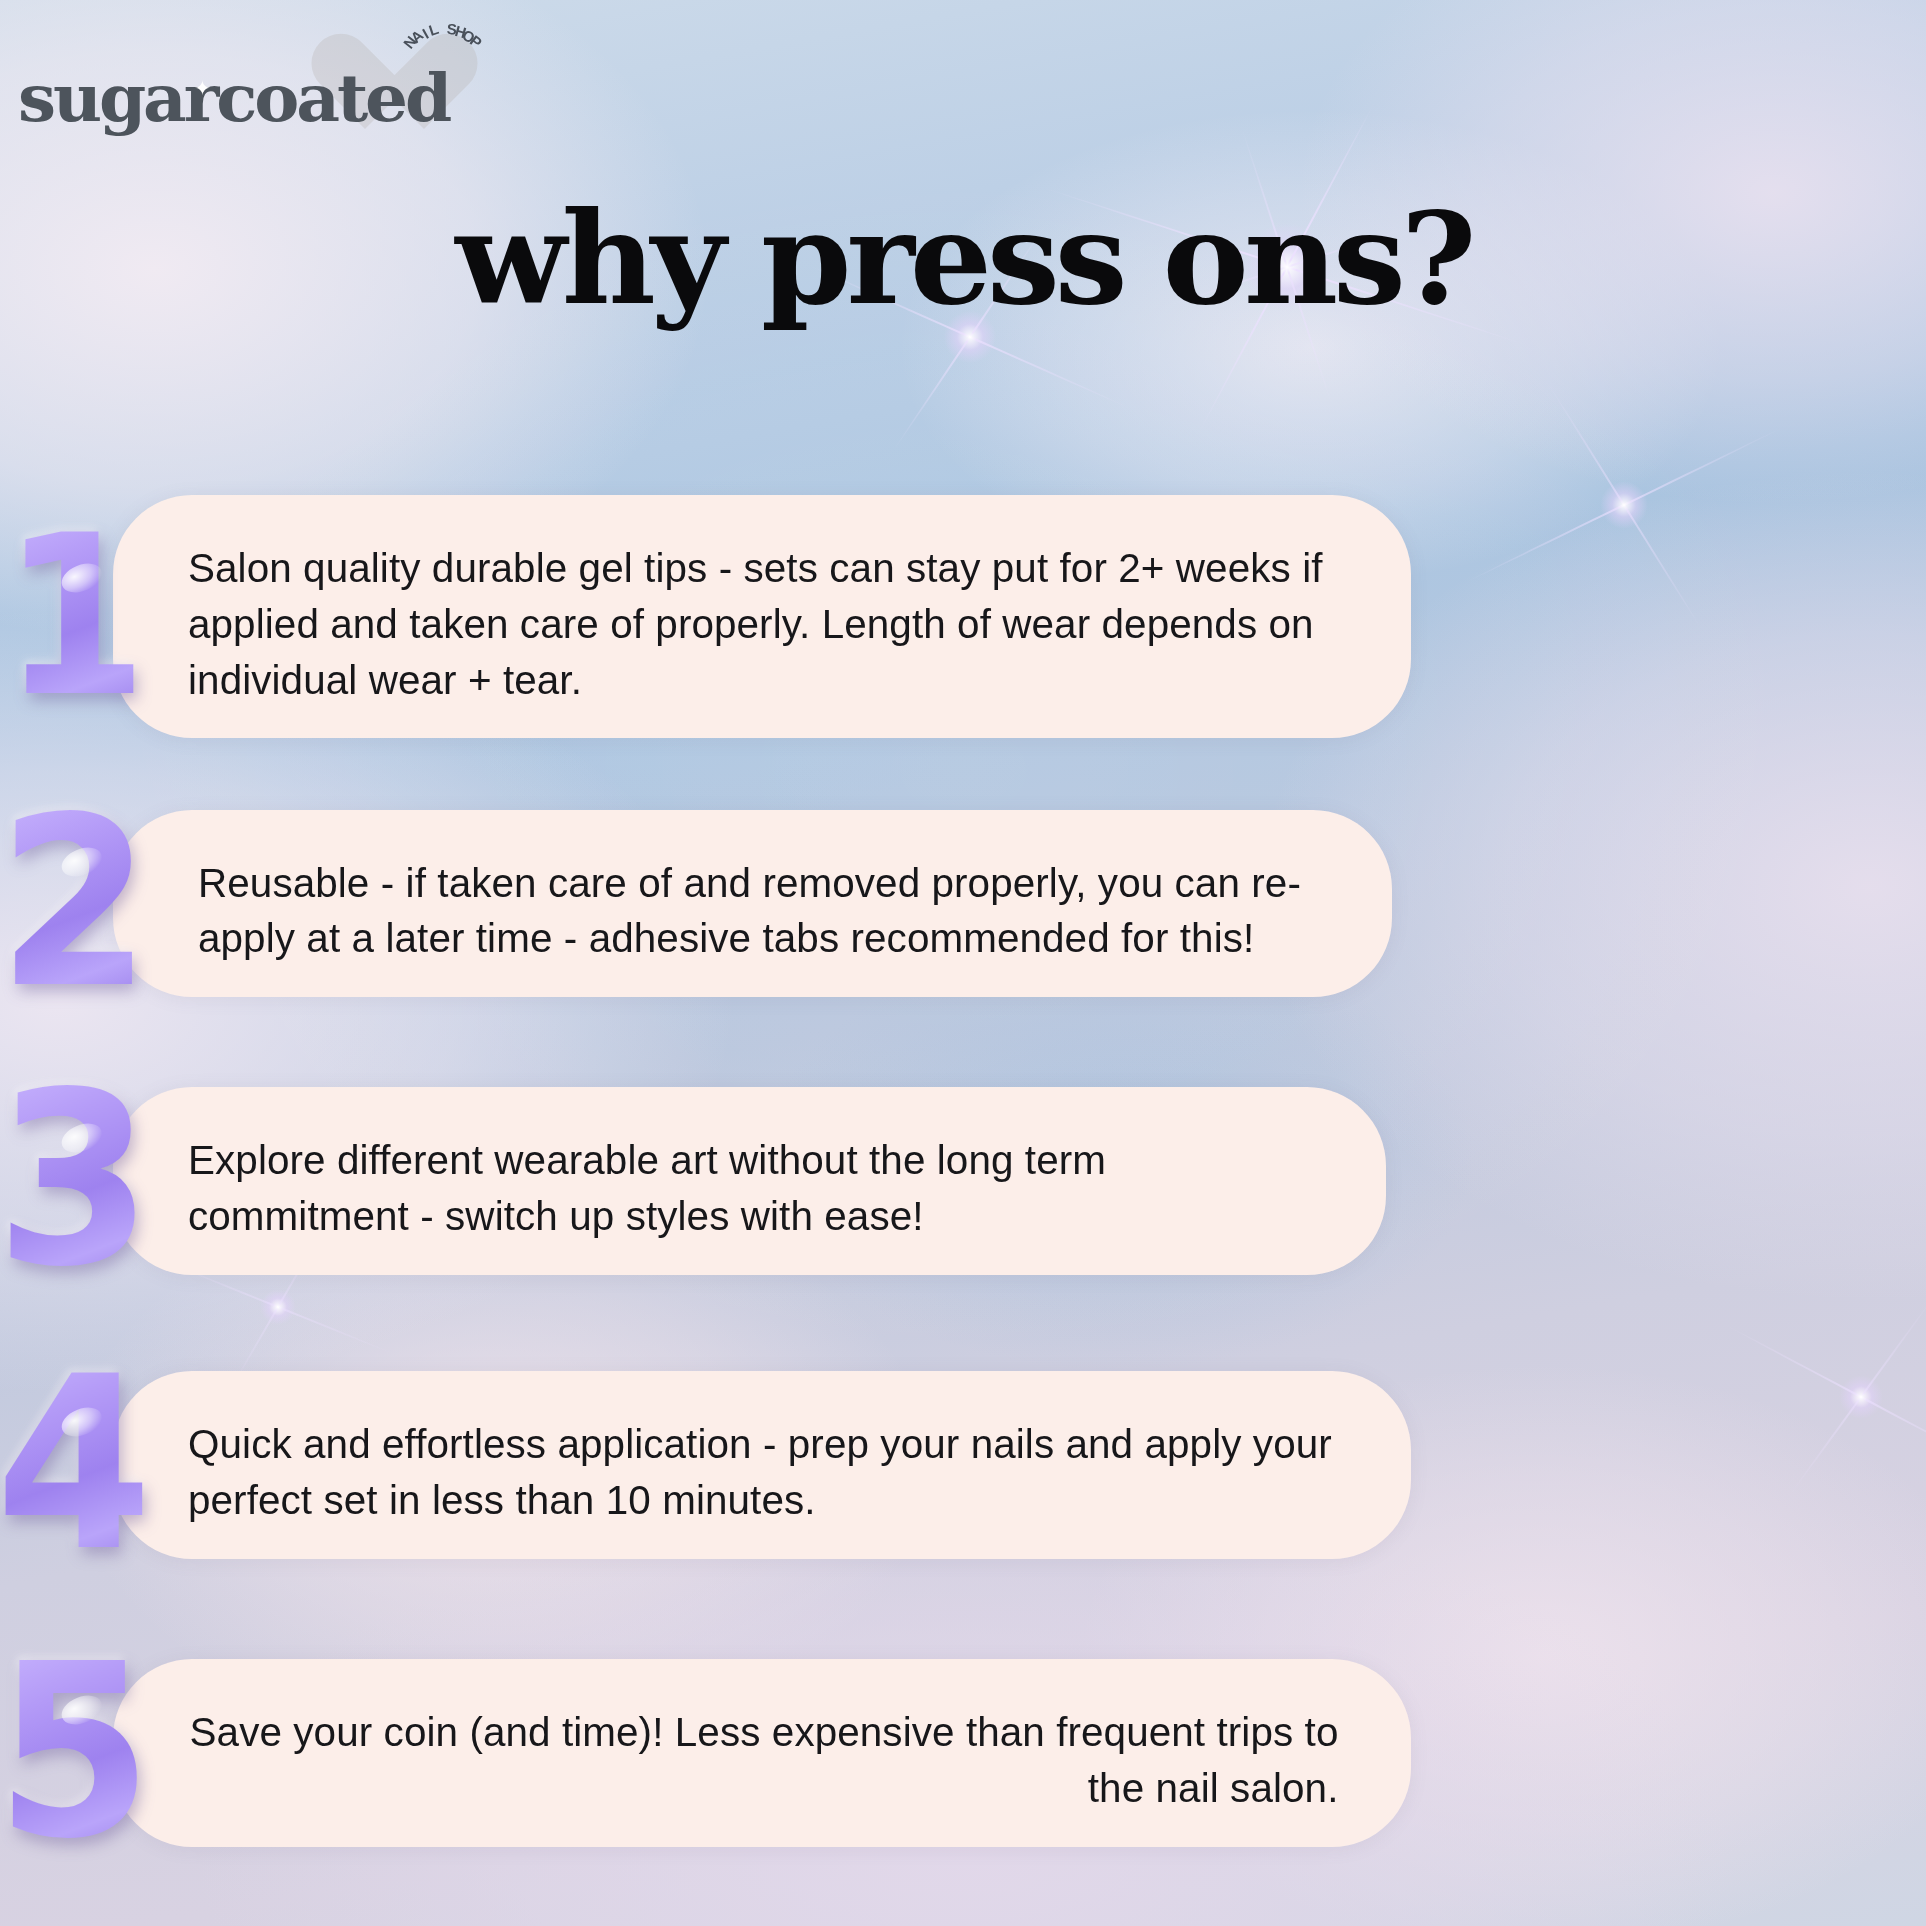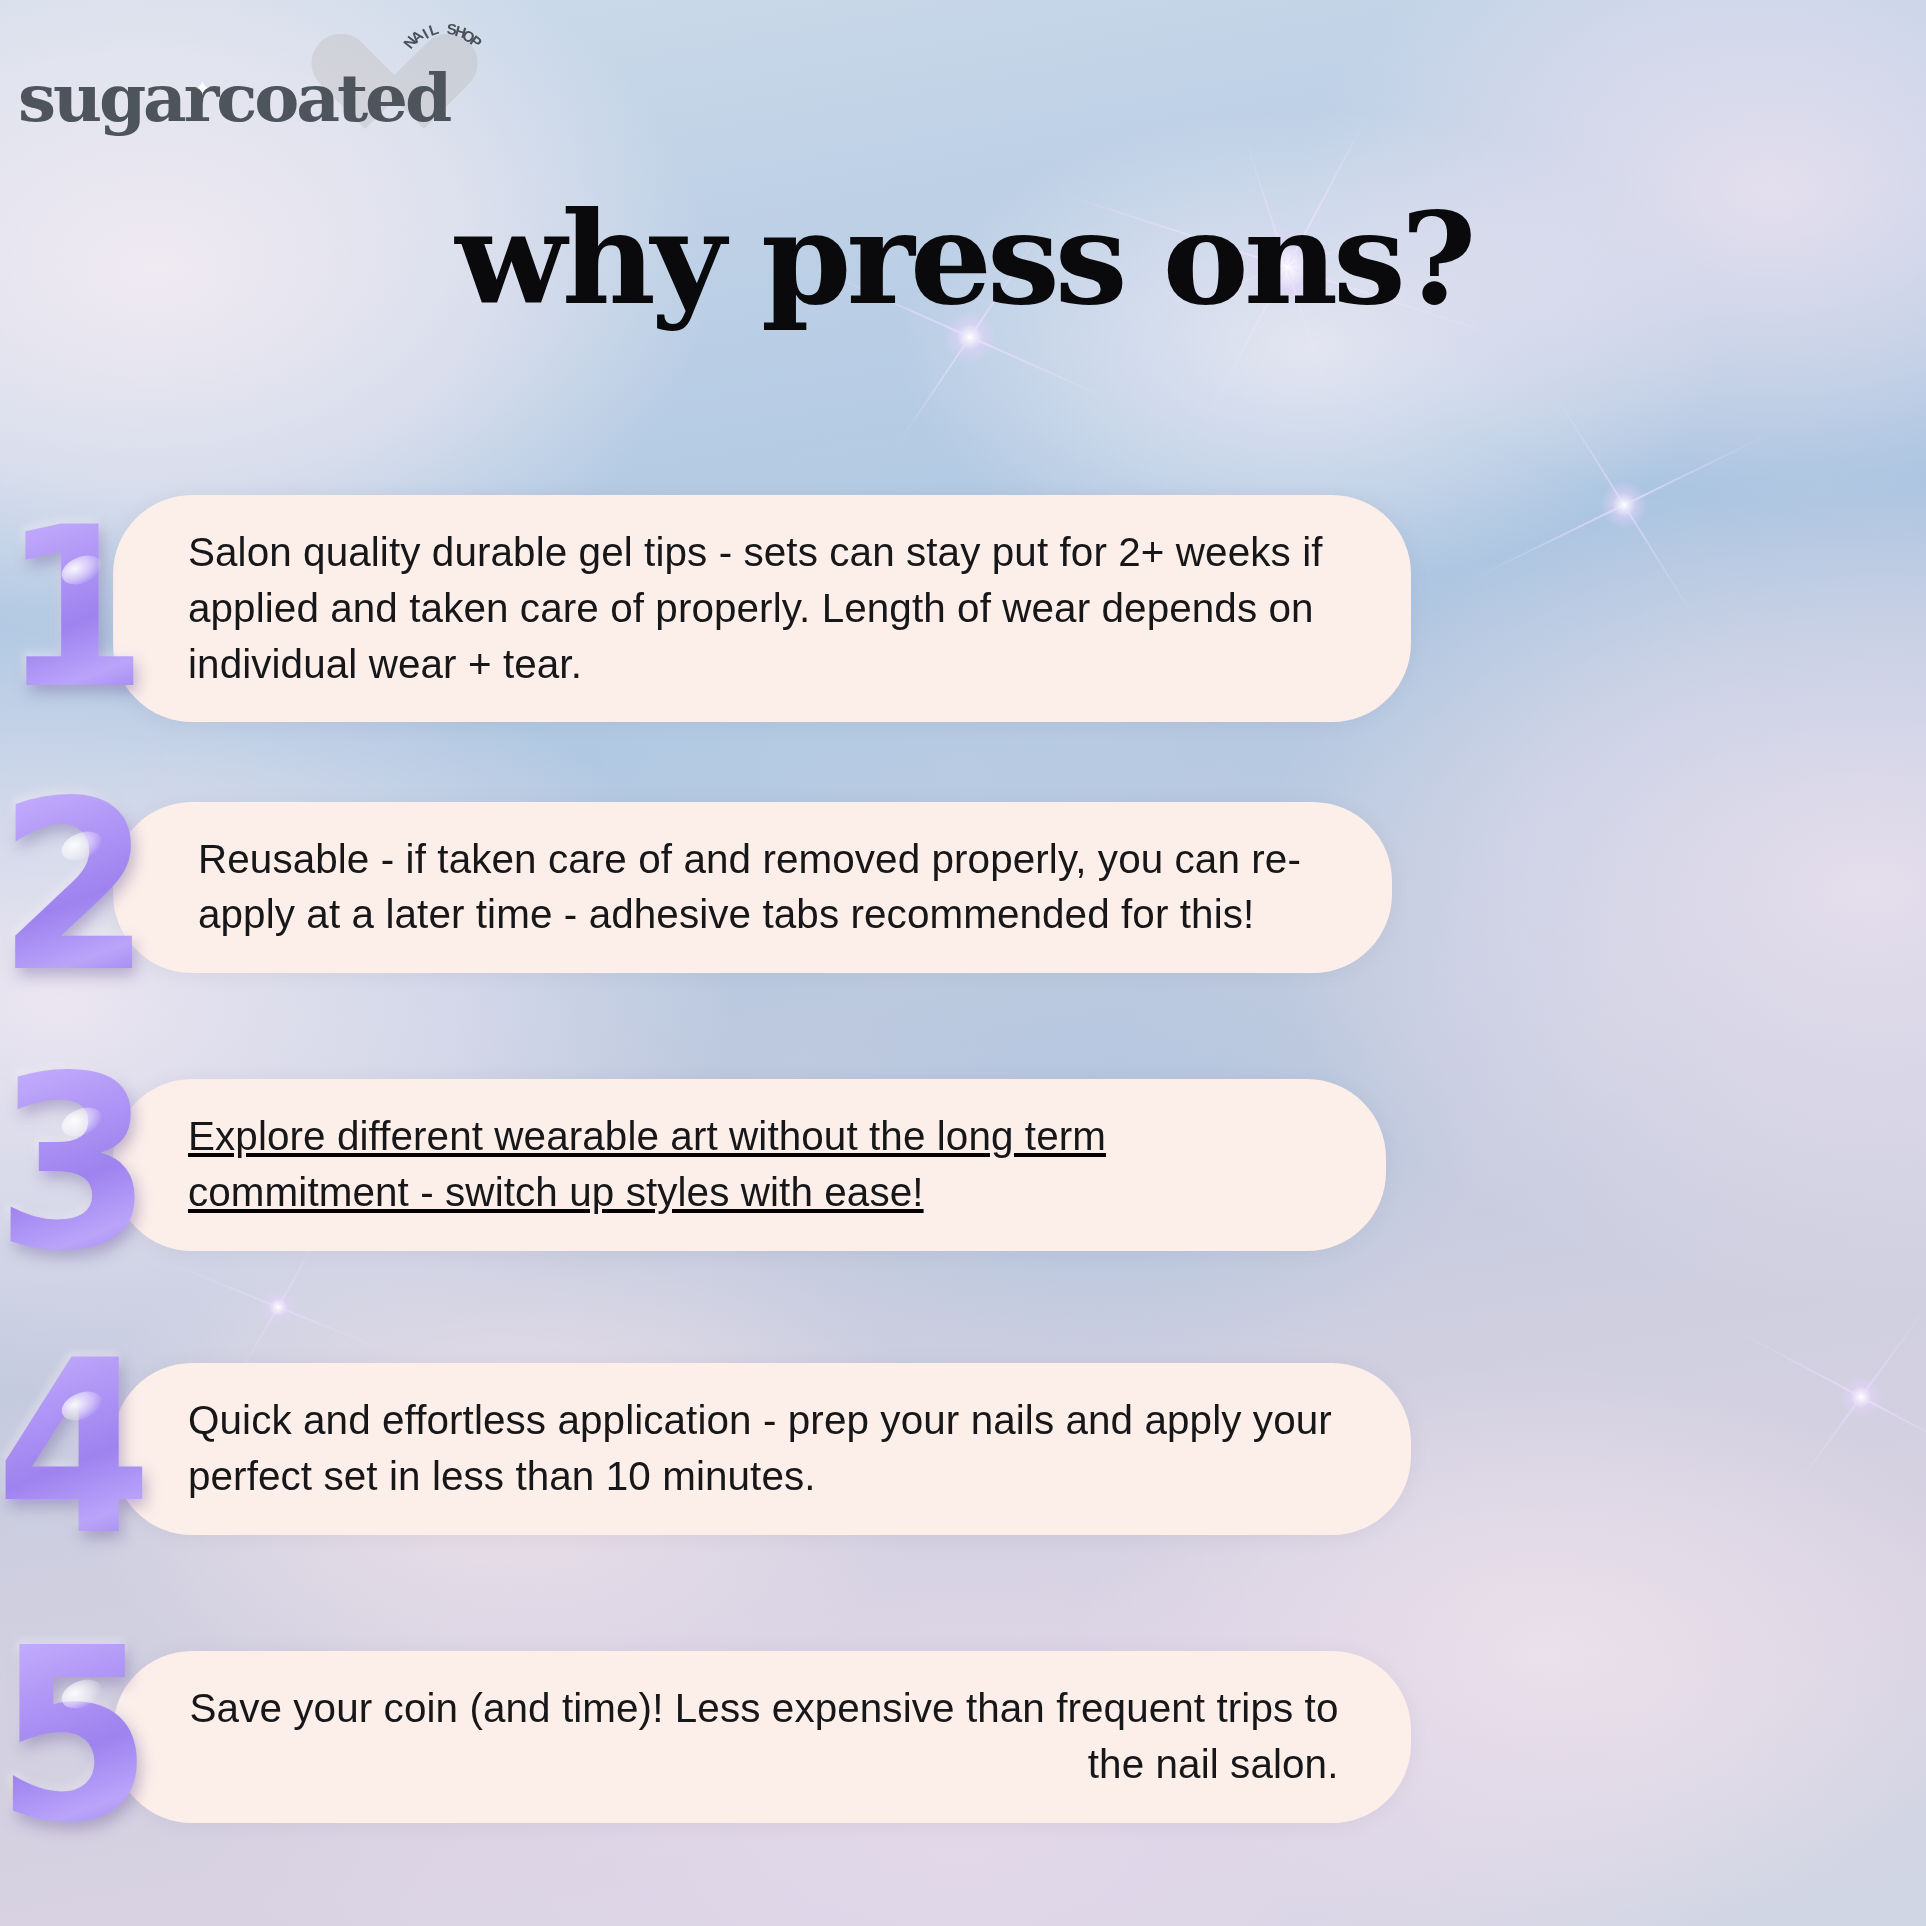--- a/index.html
+++ b/index.html
@@ -122,38 +122,38 @@
   .num .gloss{
     position:absolute;left:50%;top:24%;width:42px;height:26px;
     transform:translateX(-34%) rotate(-22deg);
     background:radial-gradient(ellipse at 35% 35%, rgba(255,255,255,.92) 0%, rgba(255,255,255,.45) 45%, rgba(255,255,255,0) 78%);
     border-radius:50%;pointer-events:none;
   }
 
   .card{
     position:relative;z-index:2;margin-left:-36px;
     background:#fceee9;border-radius:79px;
-    padding:30px 55px 30px 75px;
+    padding:46px 55px 30px 75px;
     box-shadow:0 2px 18px rgba(120,110,140,.10);
   }
   .card p{
     margin:0;color:#17171a;
     font-family:"Liberation Sans", sans-serif;
     font-weight:300;font-size:41px;line-height:1.36;
     letter-spacing:0.1px;
     transform:scaleX(.985);transform-origin:left center;
   }
 
   
   .r1{margin-top:0;}
   .r1 .card{width:1168px;}
   .r2{margin-top:61px;}
   .r2 .card{width:1139px;padding-left:85px;}
   .r3{margin-top:67px;}
-  .r3 .card{width:1143px;text-decoration:underline;}
+  .r3 .card{width:1143px;}
   .r4{margin-top:71px;}
   .r4 .card{width:1168px;}
   .r5{margin-top:75px;}
   .r5 .card{width:1168px;text-align:right;}
 
   .r1 .num .glyph{font-size:198px;}
   .r2 .num .glyph{font-size:208px;}
   .r3 .num .glyph{font-size:213px;}
   .r4 .num .glyph{font-size:213px;}
   .r5 .num .glyph{font-size:213px;}

